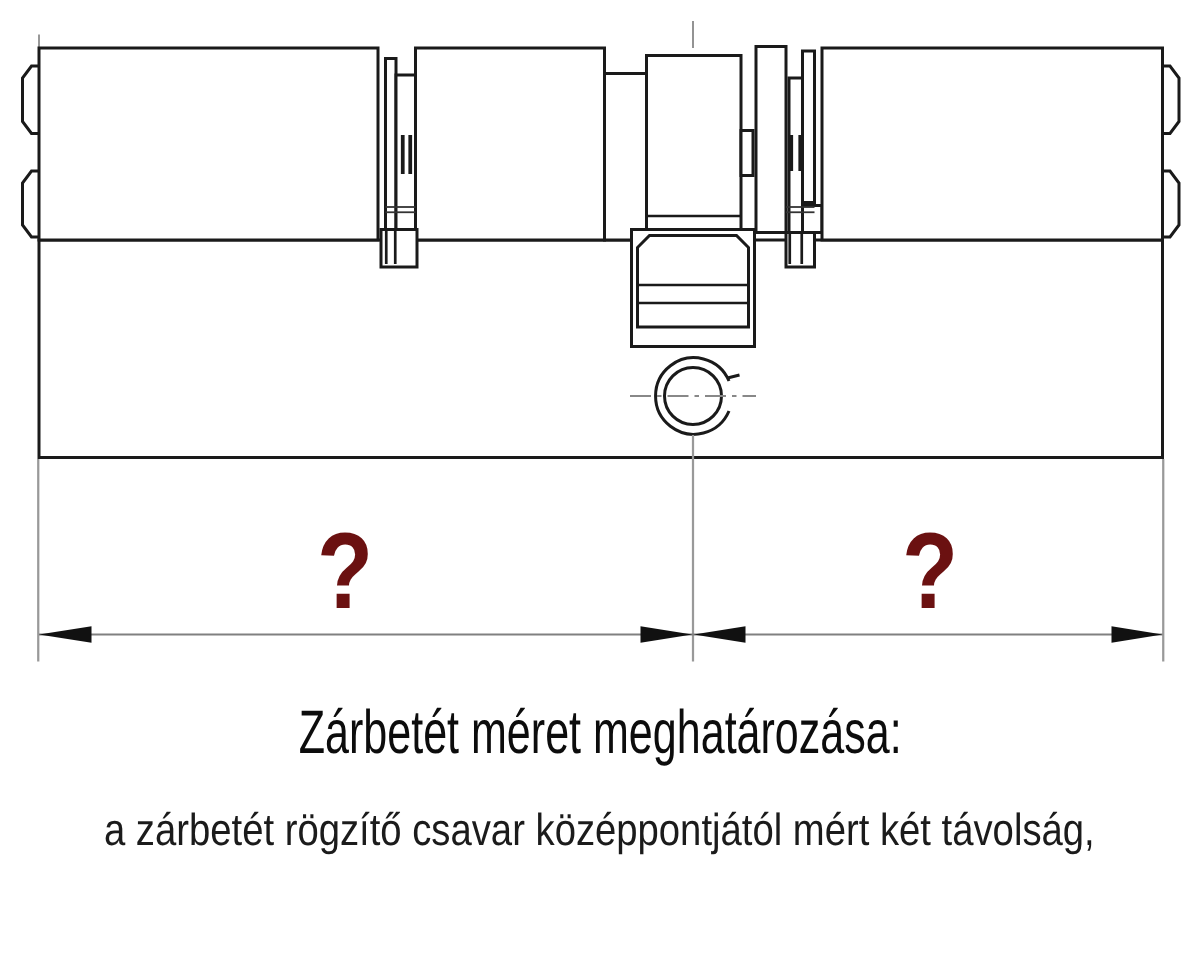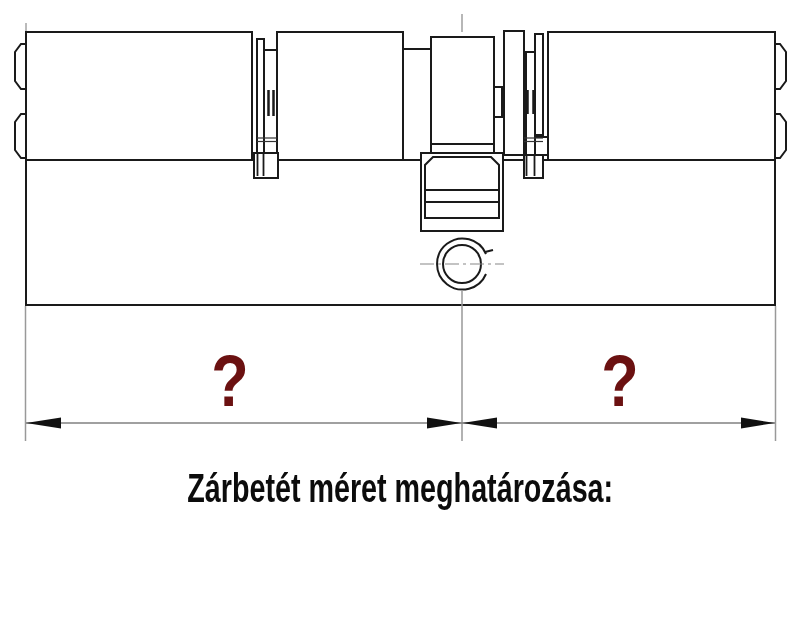--- a/index.html
+++ b/index.html
@@ -11,21 +11,21 @@
   .qmark{
     position:absolute;top:343px;width:68px;height:76px;
     font-size:72px;font-weight:700;color:#6b1111;text-align:center;
     line-height:76px;transform:scaleX(.85);transform-origin:50% 50%;
     user-select:none;
   }
   #qmark-left{left:196px;}
   #qmark-right{left:586px;}
   .title{
     position:absolute;left:0;top:468px;width:800px;text-align:center;
-    font-size:41px;font-weight:700;color:#0c0c0c;line-height:41px;
+    font-size:41px;font-weight:400;color:#0c0c0c;line-height:41px;
     white-space:nowrap;
   }
   .title > span{display:inline-block;transform:scaleX(.70);transform-origin:50% 50%;}
   .para{
     position:absolute;left:0;top:537px;width:800px;text-align:center;
     font-size:30px;font-weight:400;color:#1b1b1b;line-height:33px;
   }
   .para .pline{display:block;white-space:nowrap;}
   .para .pline > span{display:inline-block;transform:scaleX(.85);transform-origin:50% 50%;}
 </style>
@@ -106,15 +106,18 @@
   </svg>
 
   <div id="qmark-left" class="qmark">?</div>
   <div id="qmark-right" class="qmark">?</div>
 
   <div class="title">
     <span>Zárbetét méret meghatározása:</span>
   </div>
 
   <div class="para">
+    <span class="pline">
+      <span>a zárbetét rögzítő csavar középpontjától mért két távolság,</span>
+    </span>
   </div>
 
 </div>
 
 </body></html>

